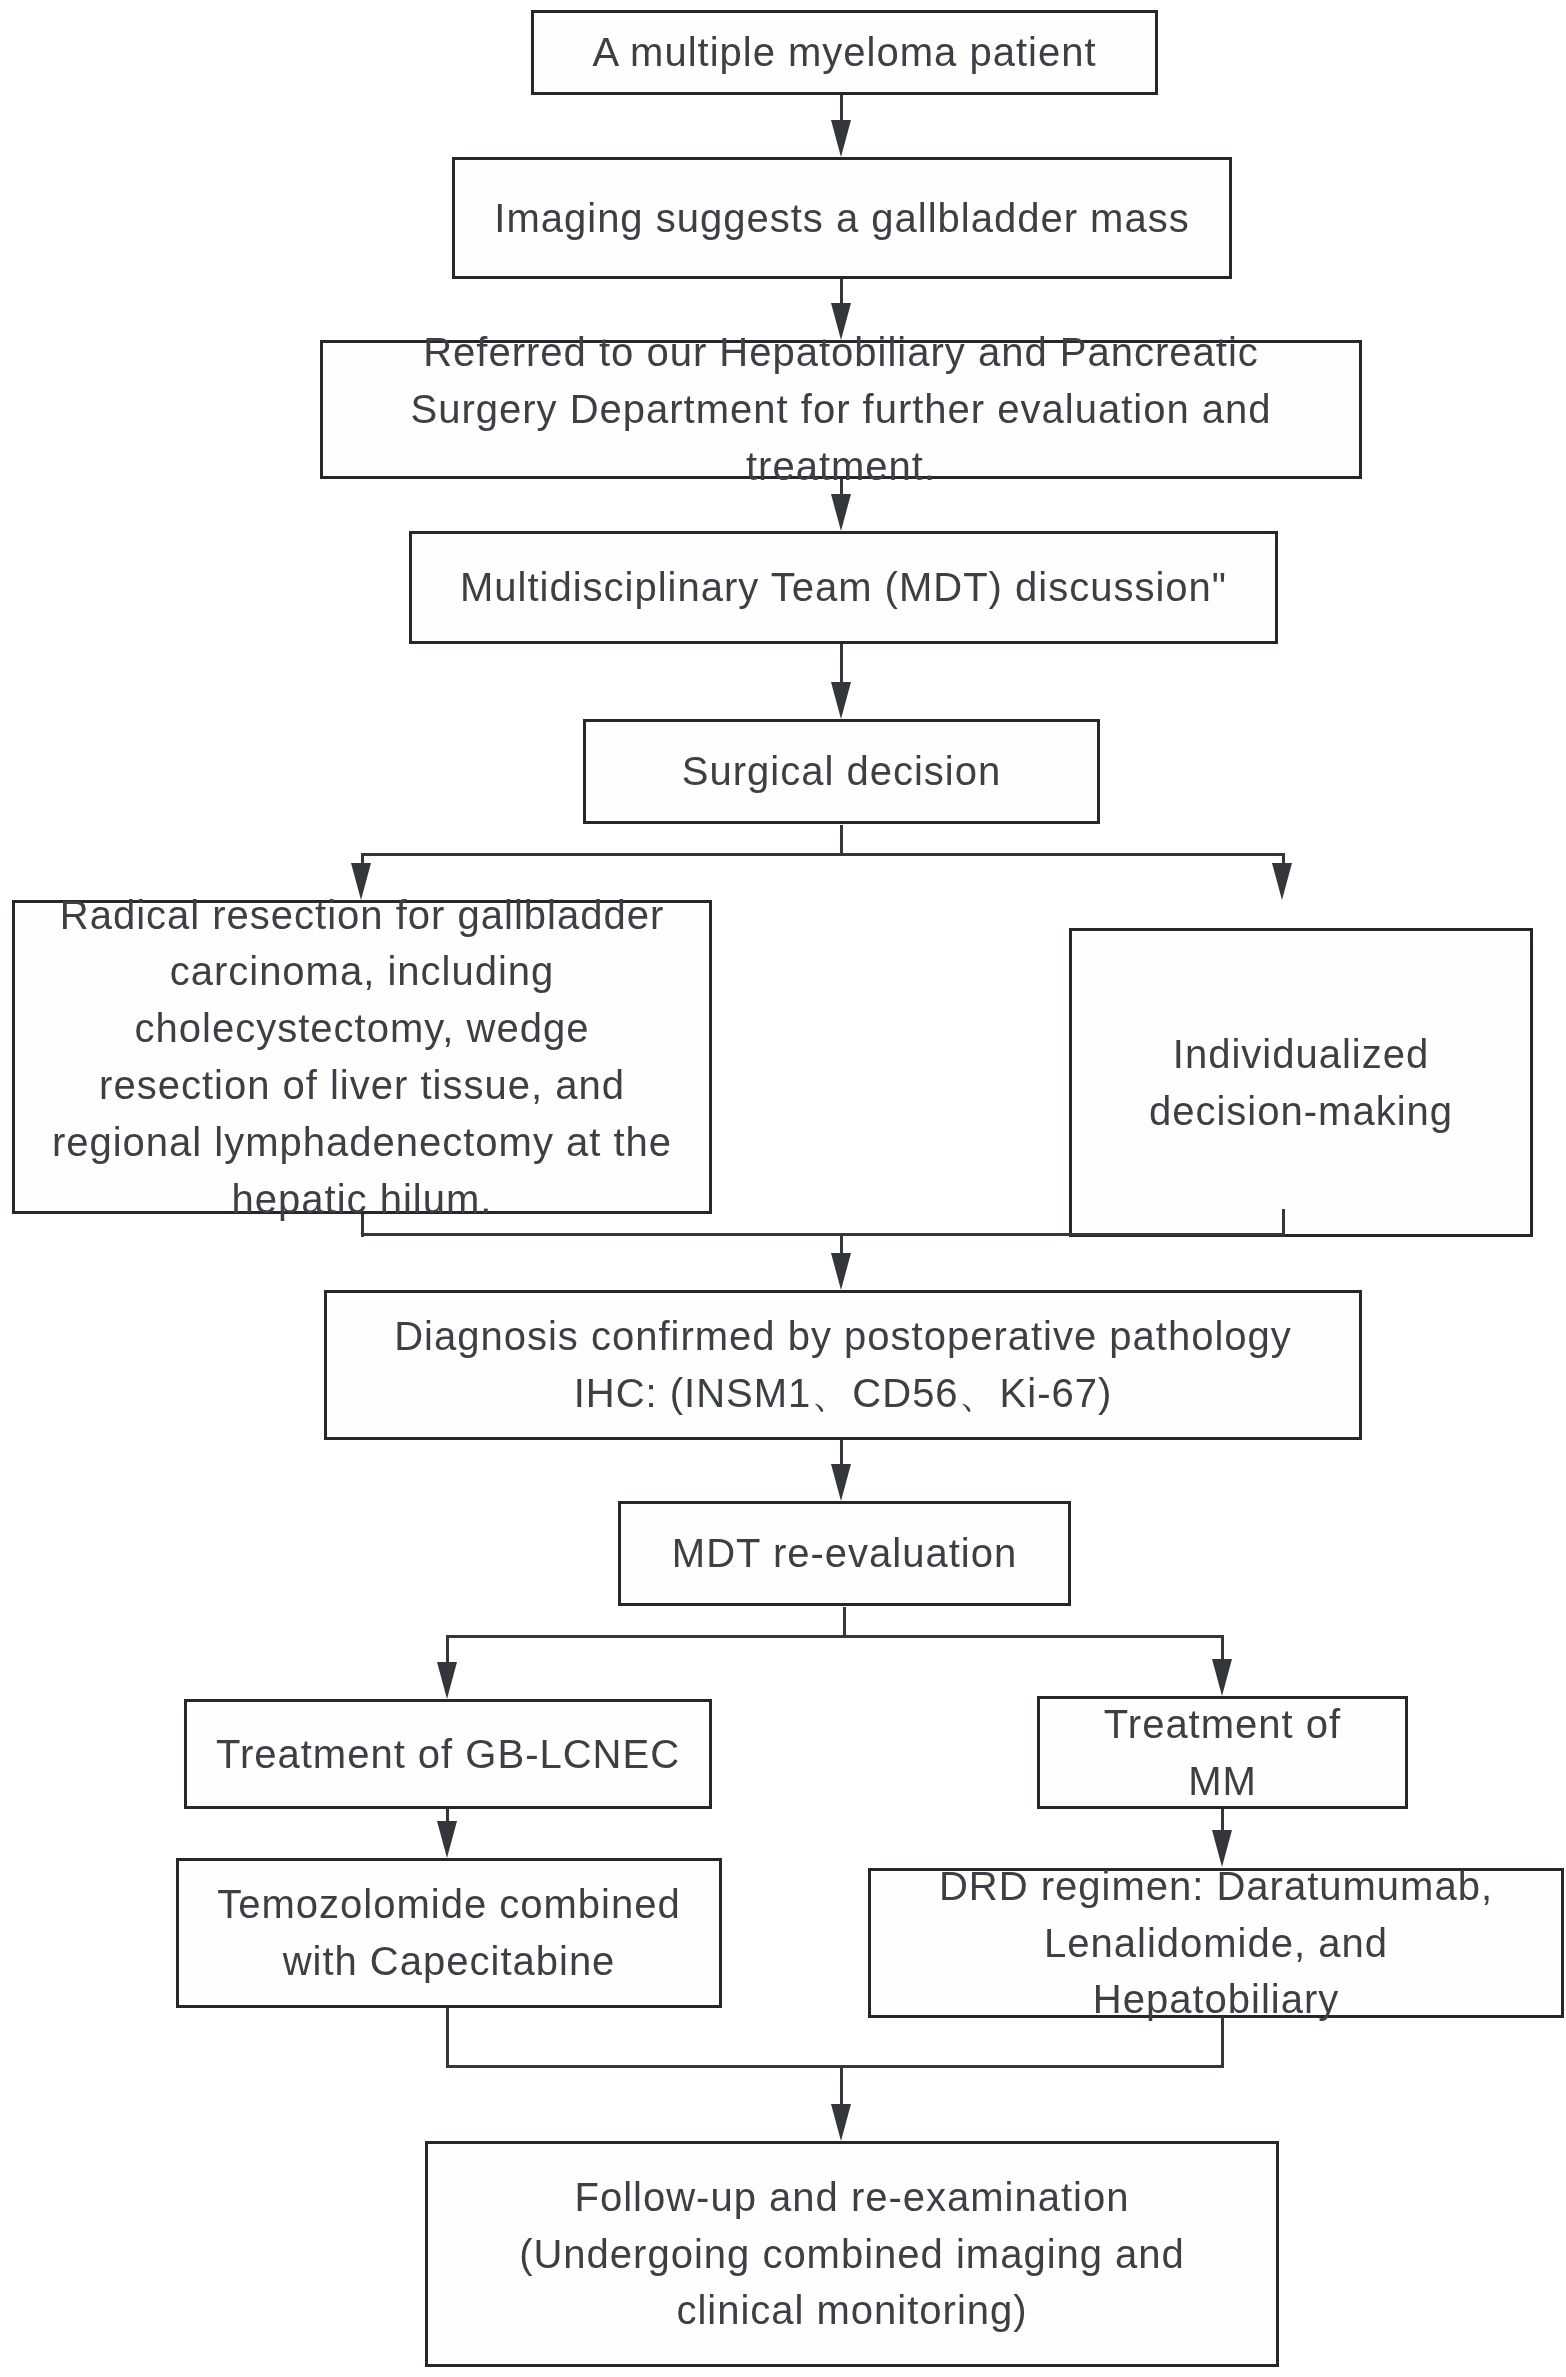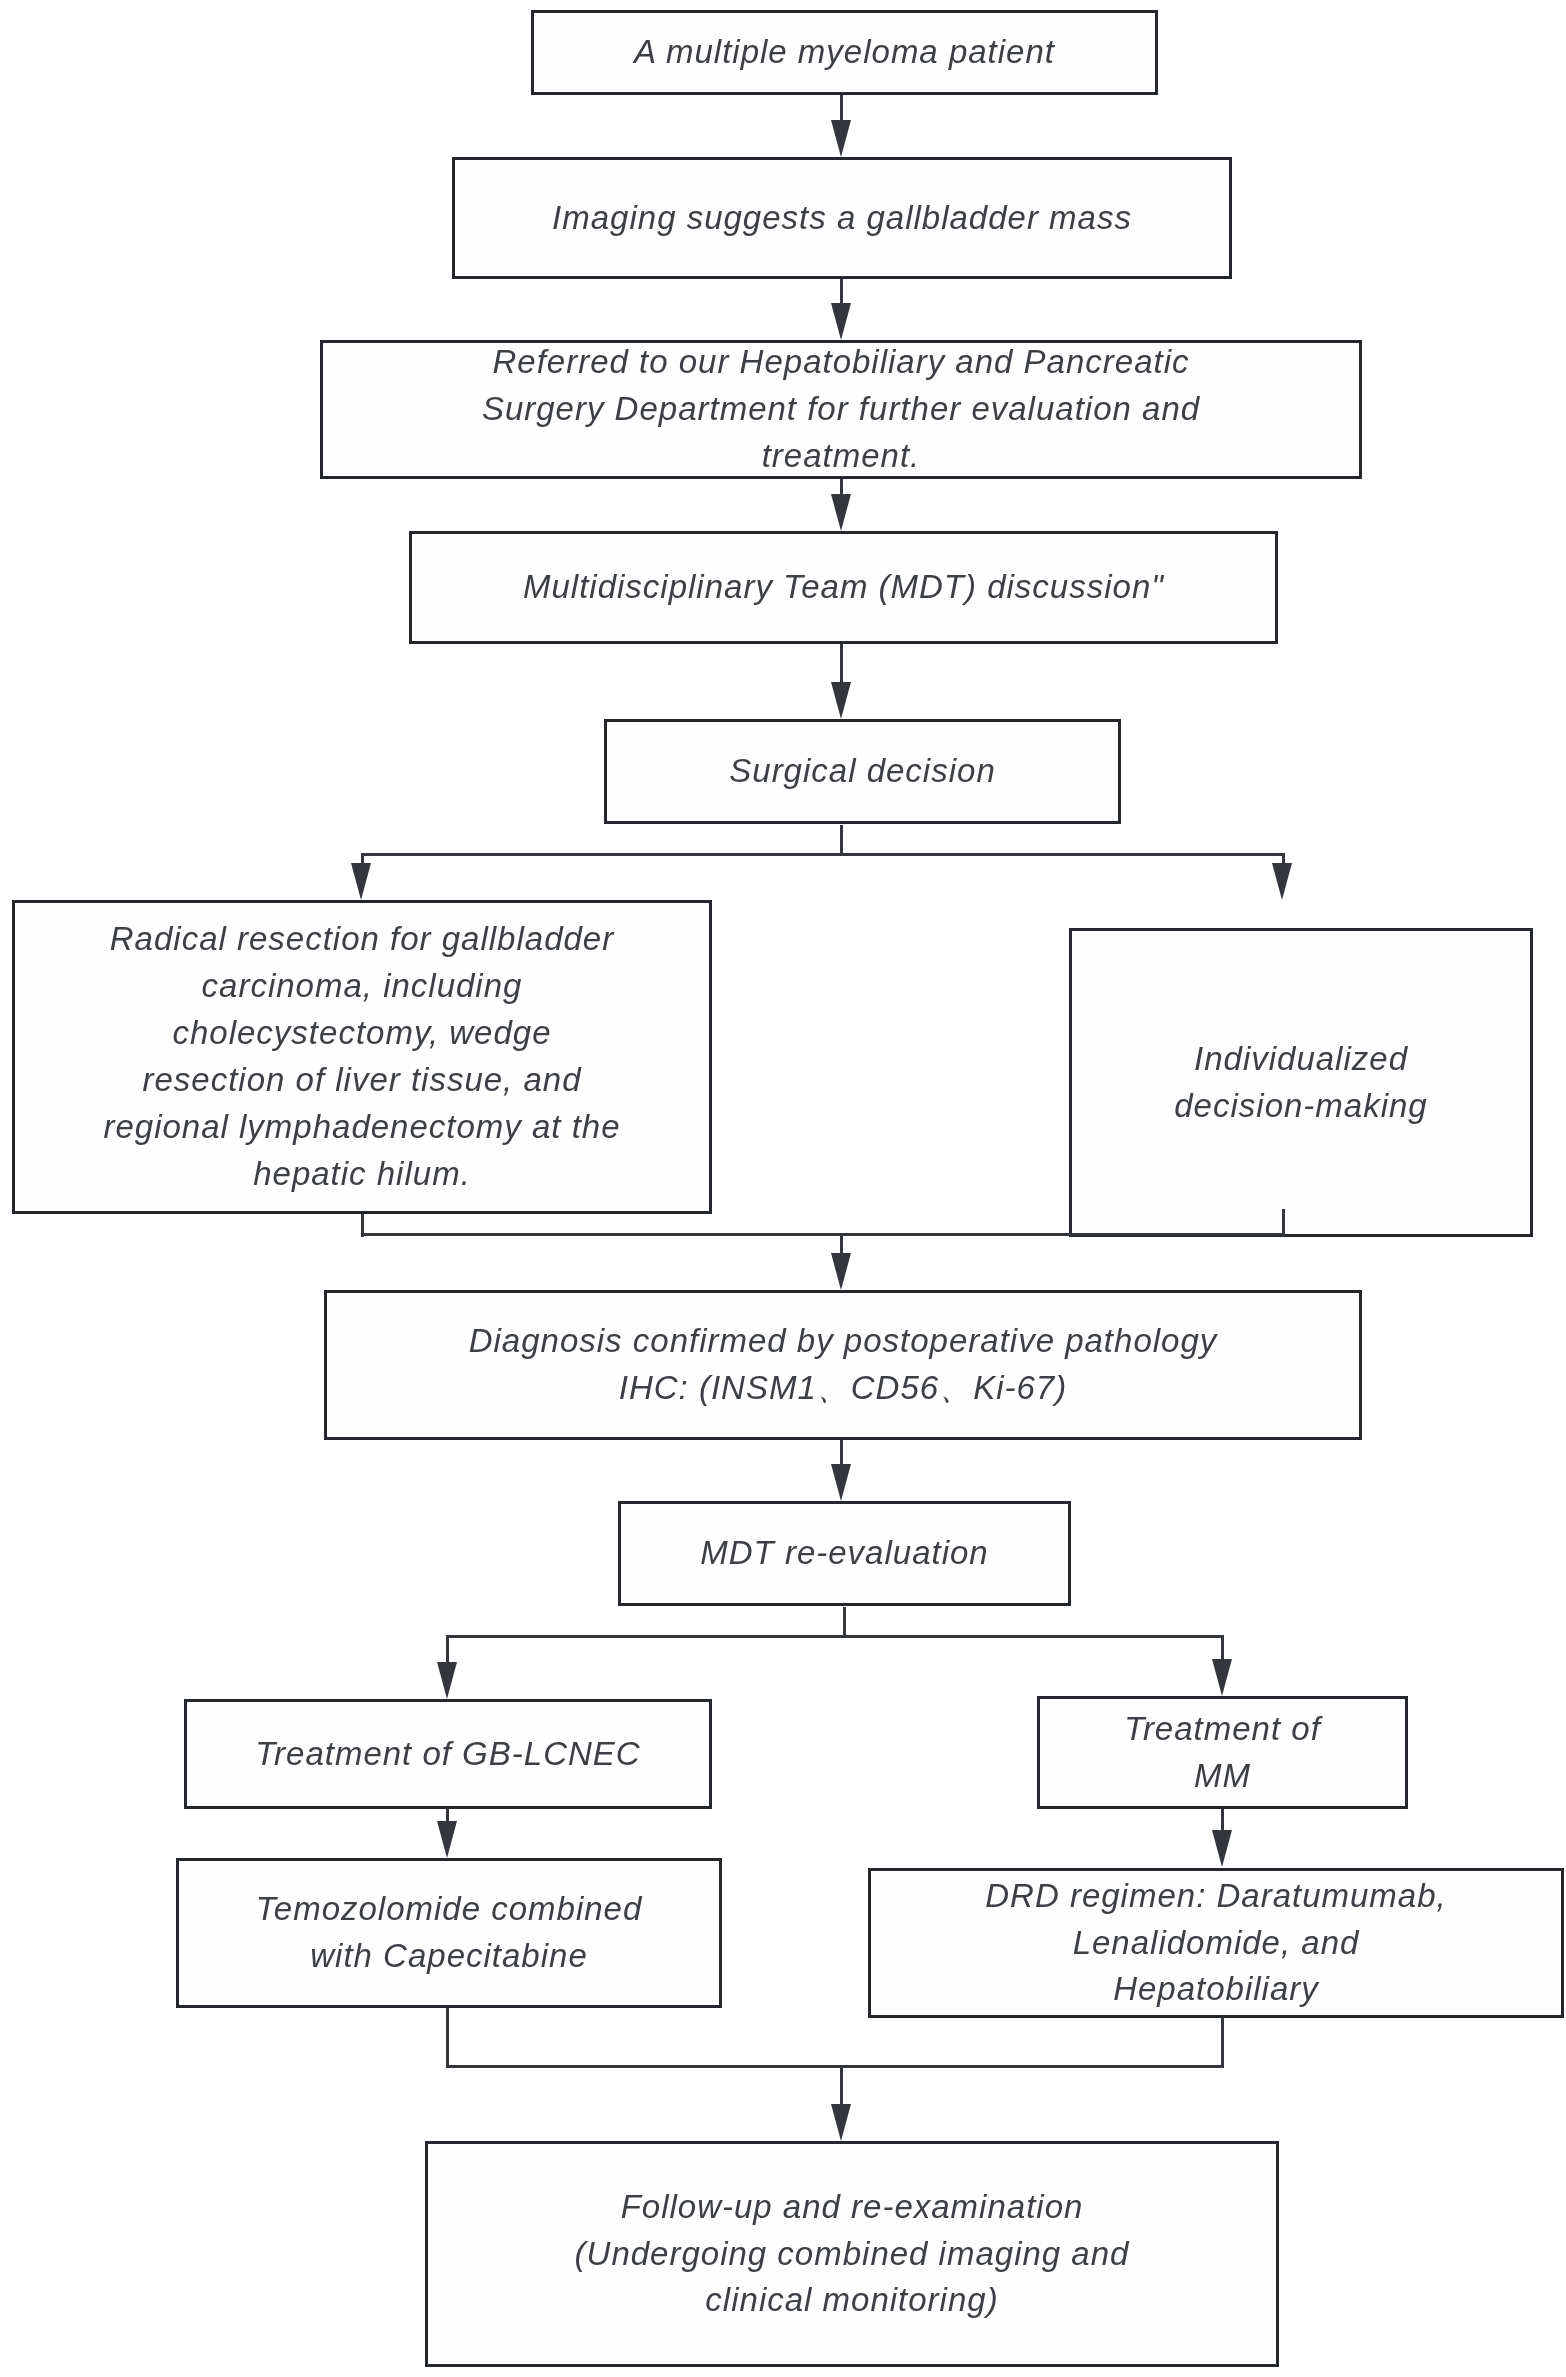--- a/index.html
+++ b/index.html
@@ -5,21 +5,21 @@
   * { box-sizing: border-box; margin: 0; padding: 0; }
   html, body { width: 1567px; height: 2377px; background: #ffffff; }
   #canvas {
     position: relative; width: 1567px; height: 2377px; background: #ffffff;
     font-family: "Liberation Sans", "DejaVu Sans", sans-serif;
     color: #3c4045;
   }
   .box {
     position: absolute; background: #fefefe; border: 3.4px solid #24282d;
     display: flex; flex-direction: column; justify-content: center; align-items: center;
-    text-align: center; font-size: 33px; line-height: 1.42; letter-spacing: 1px; font-style: italic;
+    text-align: center; font-size: 40px; line-height: 1.42; letter-spacing: 1px;
   }
   .ln { display: block; white-space: nowrap; }
   .v { position: absolute; width: 3.4px; background: #33373b; }
   .h { position: absolute; height: 3.4px; background: #33373b; }
   .ah { position: absolute; width: 0; height: 0;
         border-left: 10.8px solid transparent; border-right: 10.8px solid transparent;
         border-top: 37px solid #33373b; }
 </style>
 </head>
 <body>
@@ -37,21 +37,21 @@
   <div class="box" style="left:320px;  top:340px;  width:1042px; height:139px;">
     <span class="ln">Referred to our Hepatobiliary and Pancreatic</span>
     <span class="ln">Surgery Department for further evaluation and</span>
     <span class="ln">treatment.</span>
   </div>
 
   <div class="box" style="left:409px;  top:531px;  width:869px; height:113px;">
     <span class="ln">Multidisciplinary Team (MDT) discussion"</span>
   </div>
 
-  <div class="box" style="left:604px;  top:719px; width:517px;  height:105px;">
+  <div class="box" style="left:583px;  top:719px; width:517px;  height:105px;">
     <span class="ln">Surgical decision</span>
   </div>
 
   <div class="box" style="left:12px;   top:900px; width:700px; height:314px;">
     <span class="ln">Radical resection for gallbladder</span>
     <span class="ln">carcinoma, including</span>
     <span class="ln">cholecystectomy, wedge</span>
     <span class="ln">resection of liver tissue, and</span>
     <span class="ln">regional lymphadenectomy at the</span>
     <span class="ln">hepatic hilum.</span>

